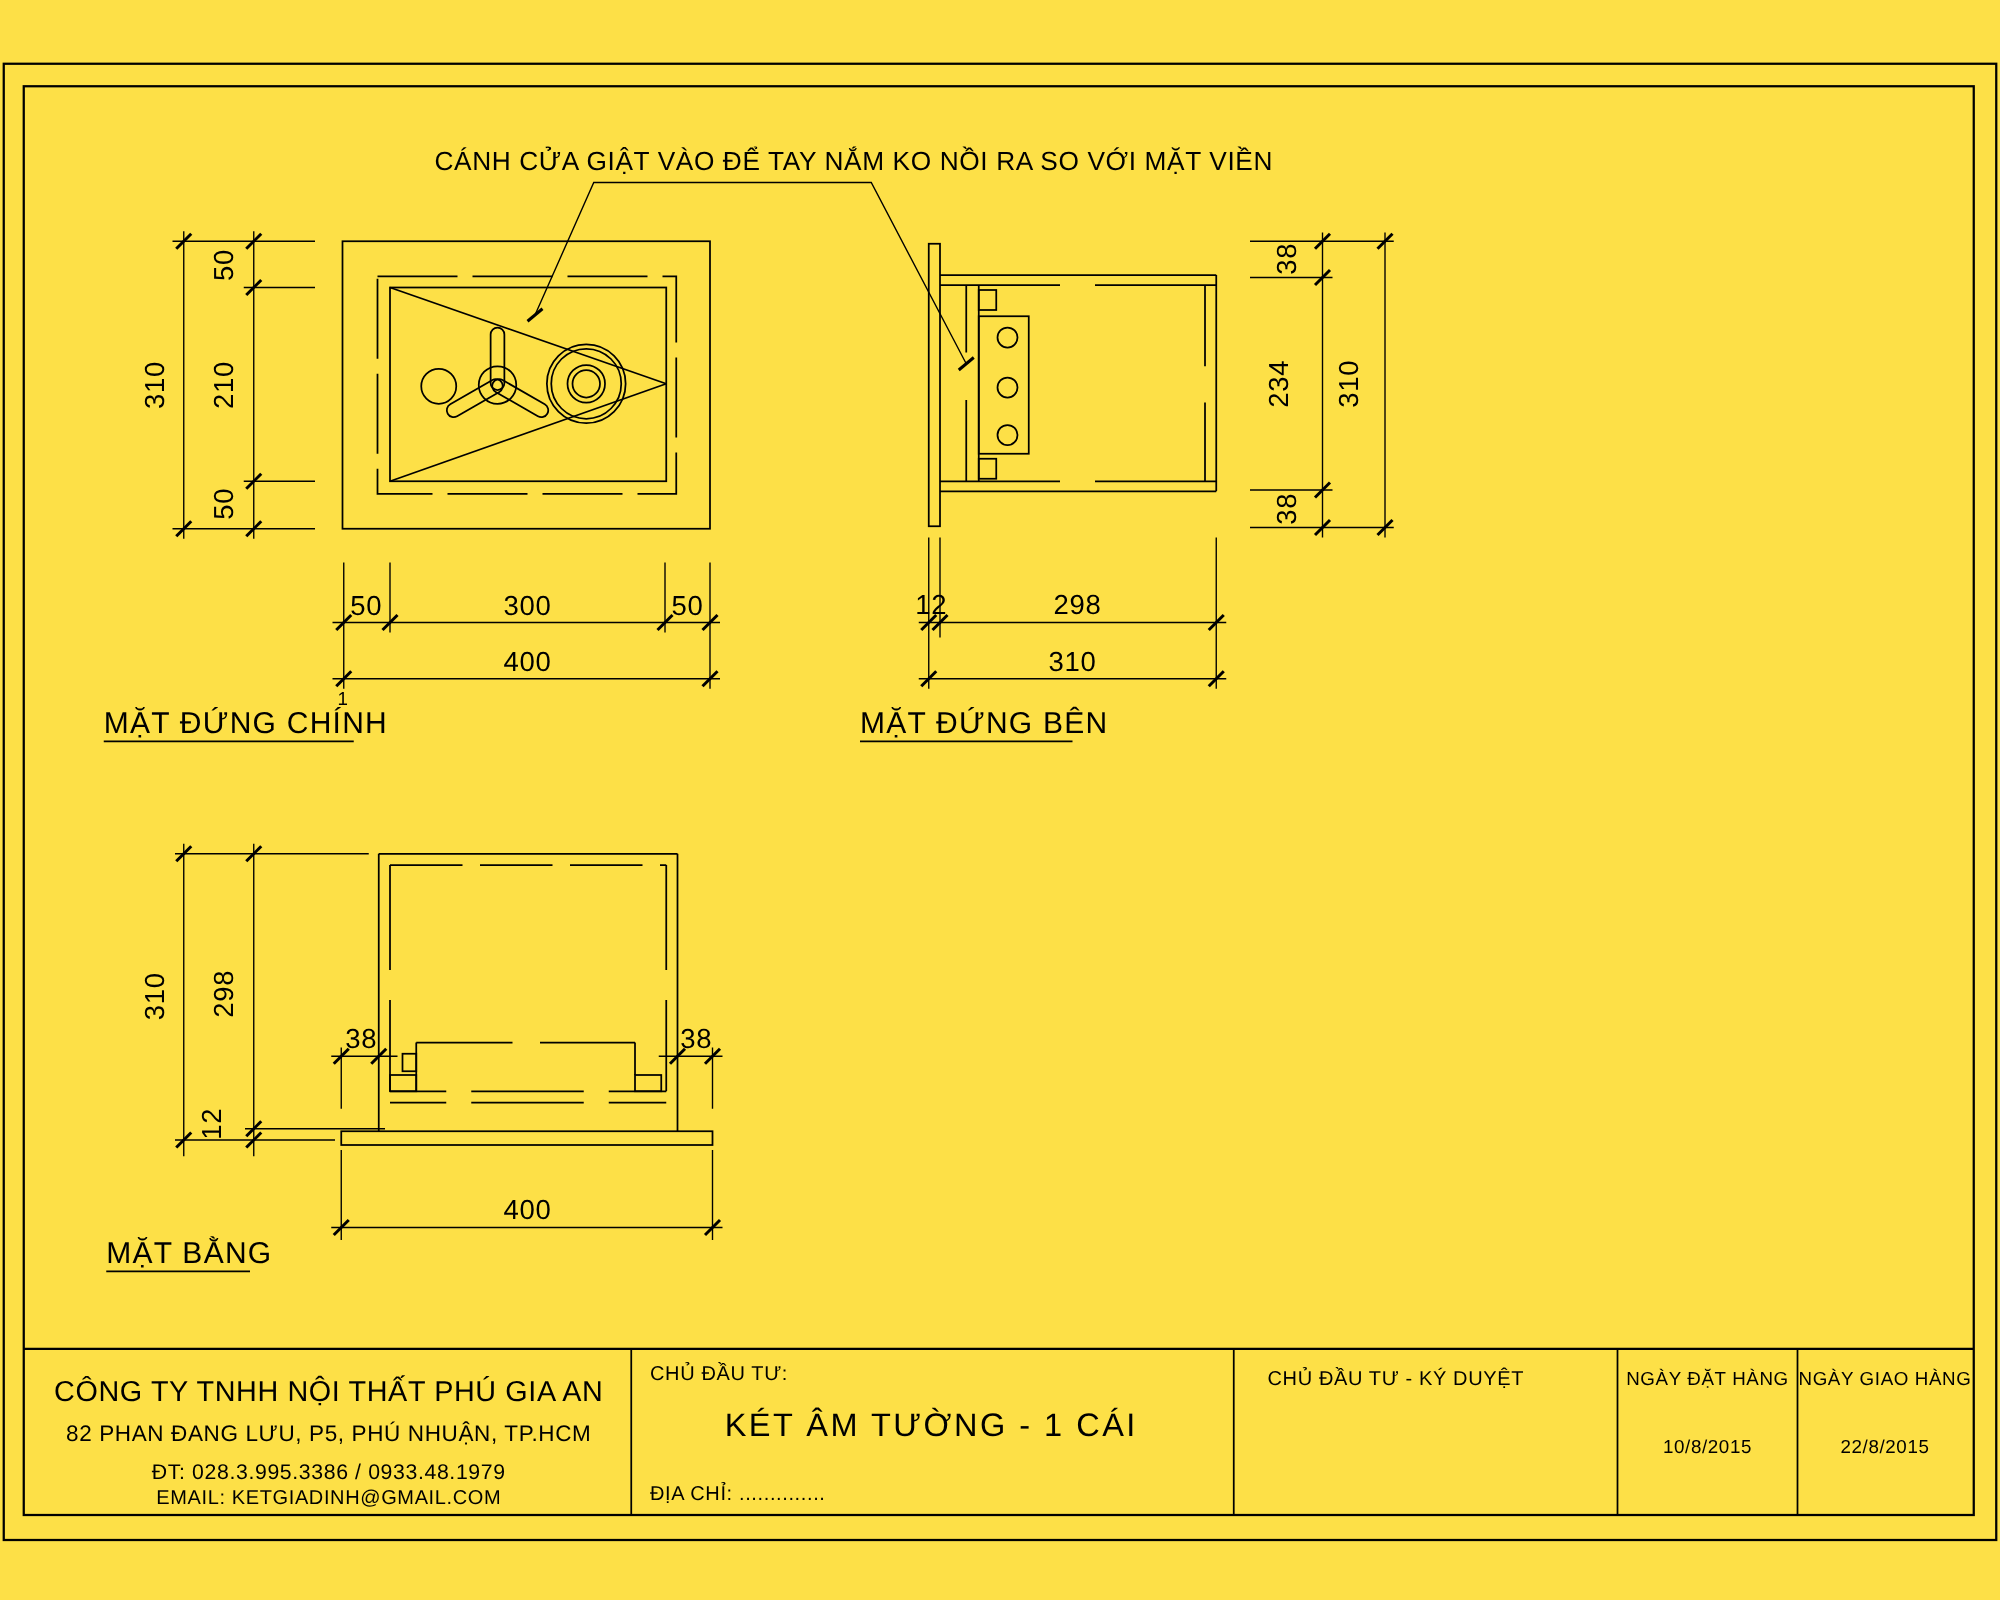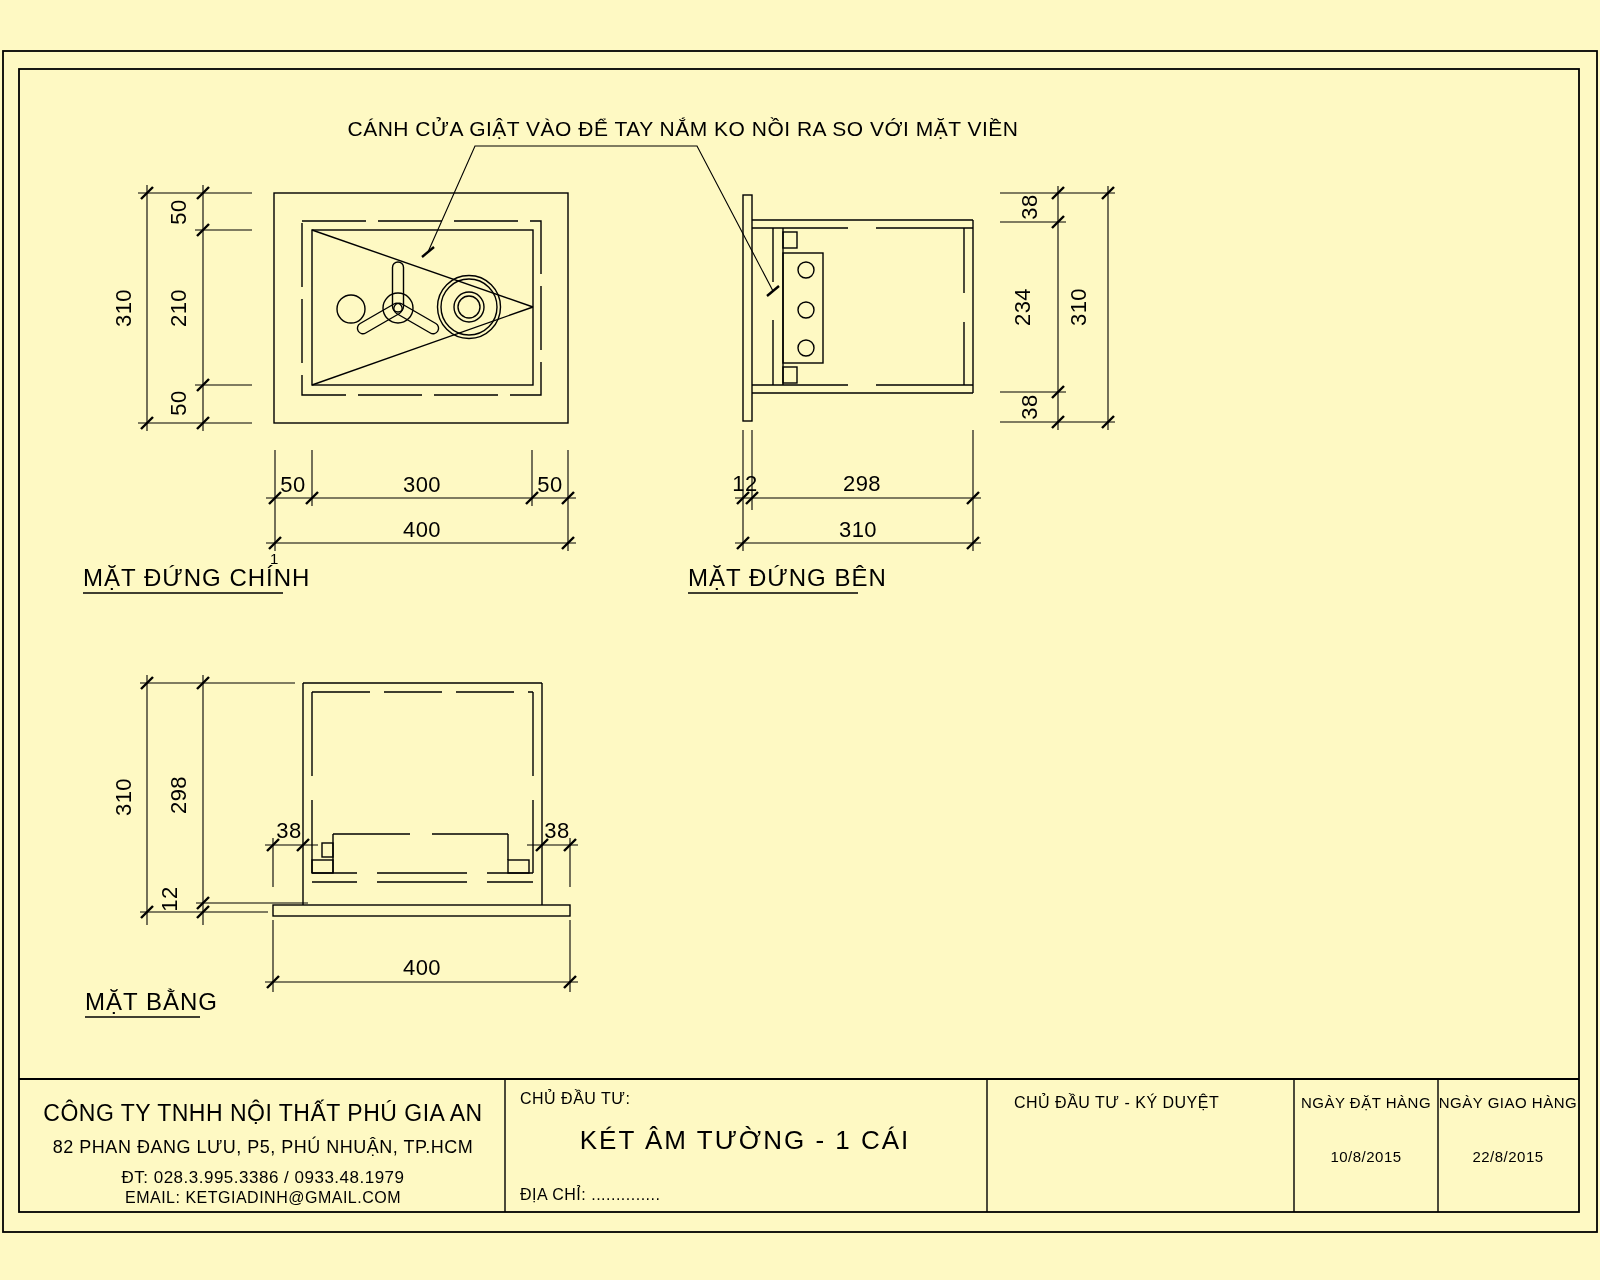--- a/index.html
+++ b/index.html
@@ -1,16 +1,16 @@
 <!DOCTYPE html>
 <html><head>
 <meta charset="utf-8">
 <style>
   html,body{margin:0;padding:0;background:#ffffff;}
-  .page{width:1600px;height:1280px;position:relative;background:#fef9c3;overflow:hidden;}
+  .page{width:1600px;height:1280px;position:relative;background:#fde047;overflow:hidden;}
   svg{display:block;}
   .ln{stroke:#000000;fill:none;stroke-width:1.4;}
   .thin{stroke:#000000;fill:none;stroke-width:1.1;}
   .b2{stroke-width:1.8;}
   .tick{stroke:#000000;stroke-width:2.4;}
   .cad{font-family:"Liberation Sans",sans-serif;fill:#000000;letter-spacing:0.5px;}
   .dim{font-size:22px;}
   .viewlabel{font-size:24px;letter-spacing:1px;}
   .ann{font-size:21px;}
   .tb-co{font-size:23px;letter-spacing:0.5px;}

